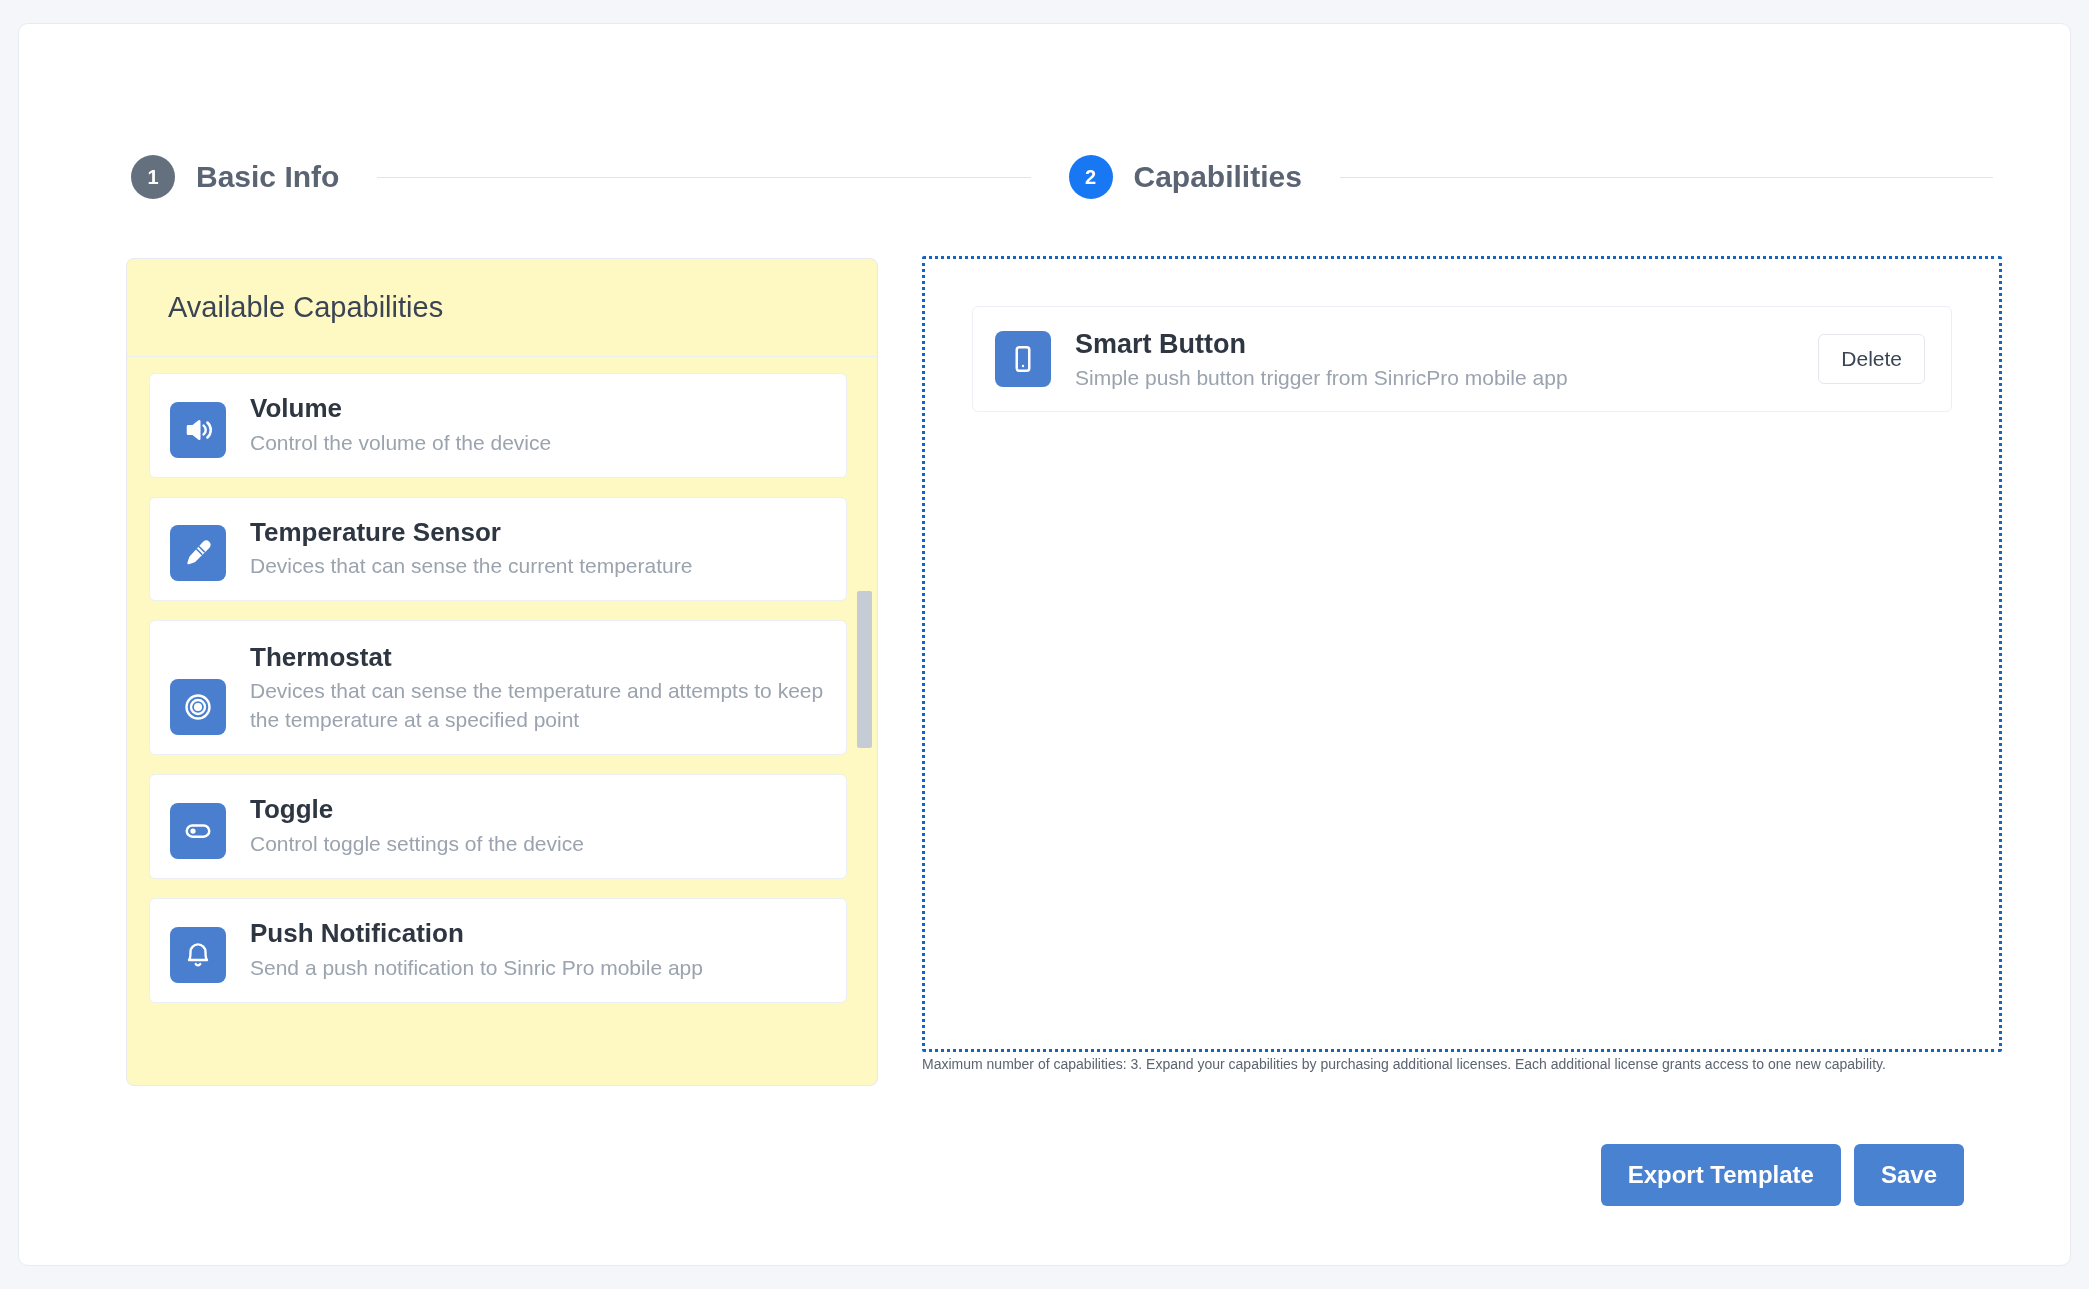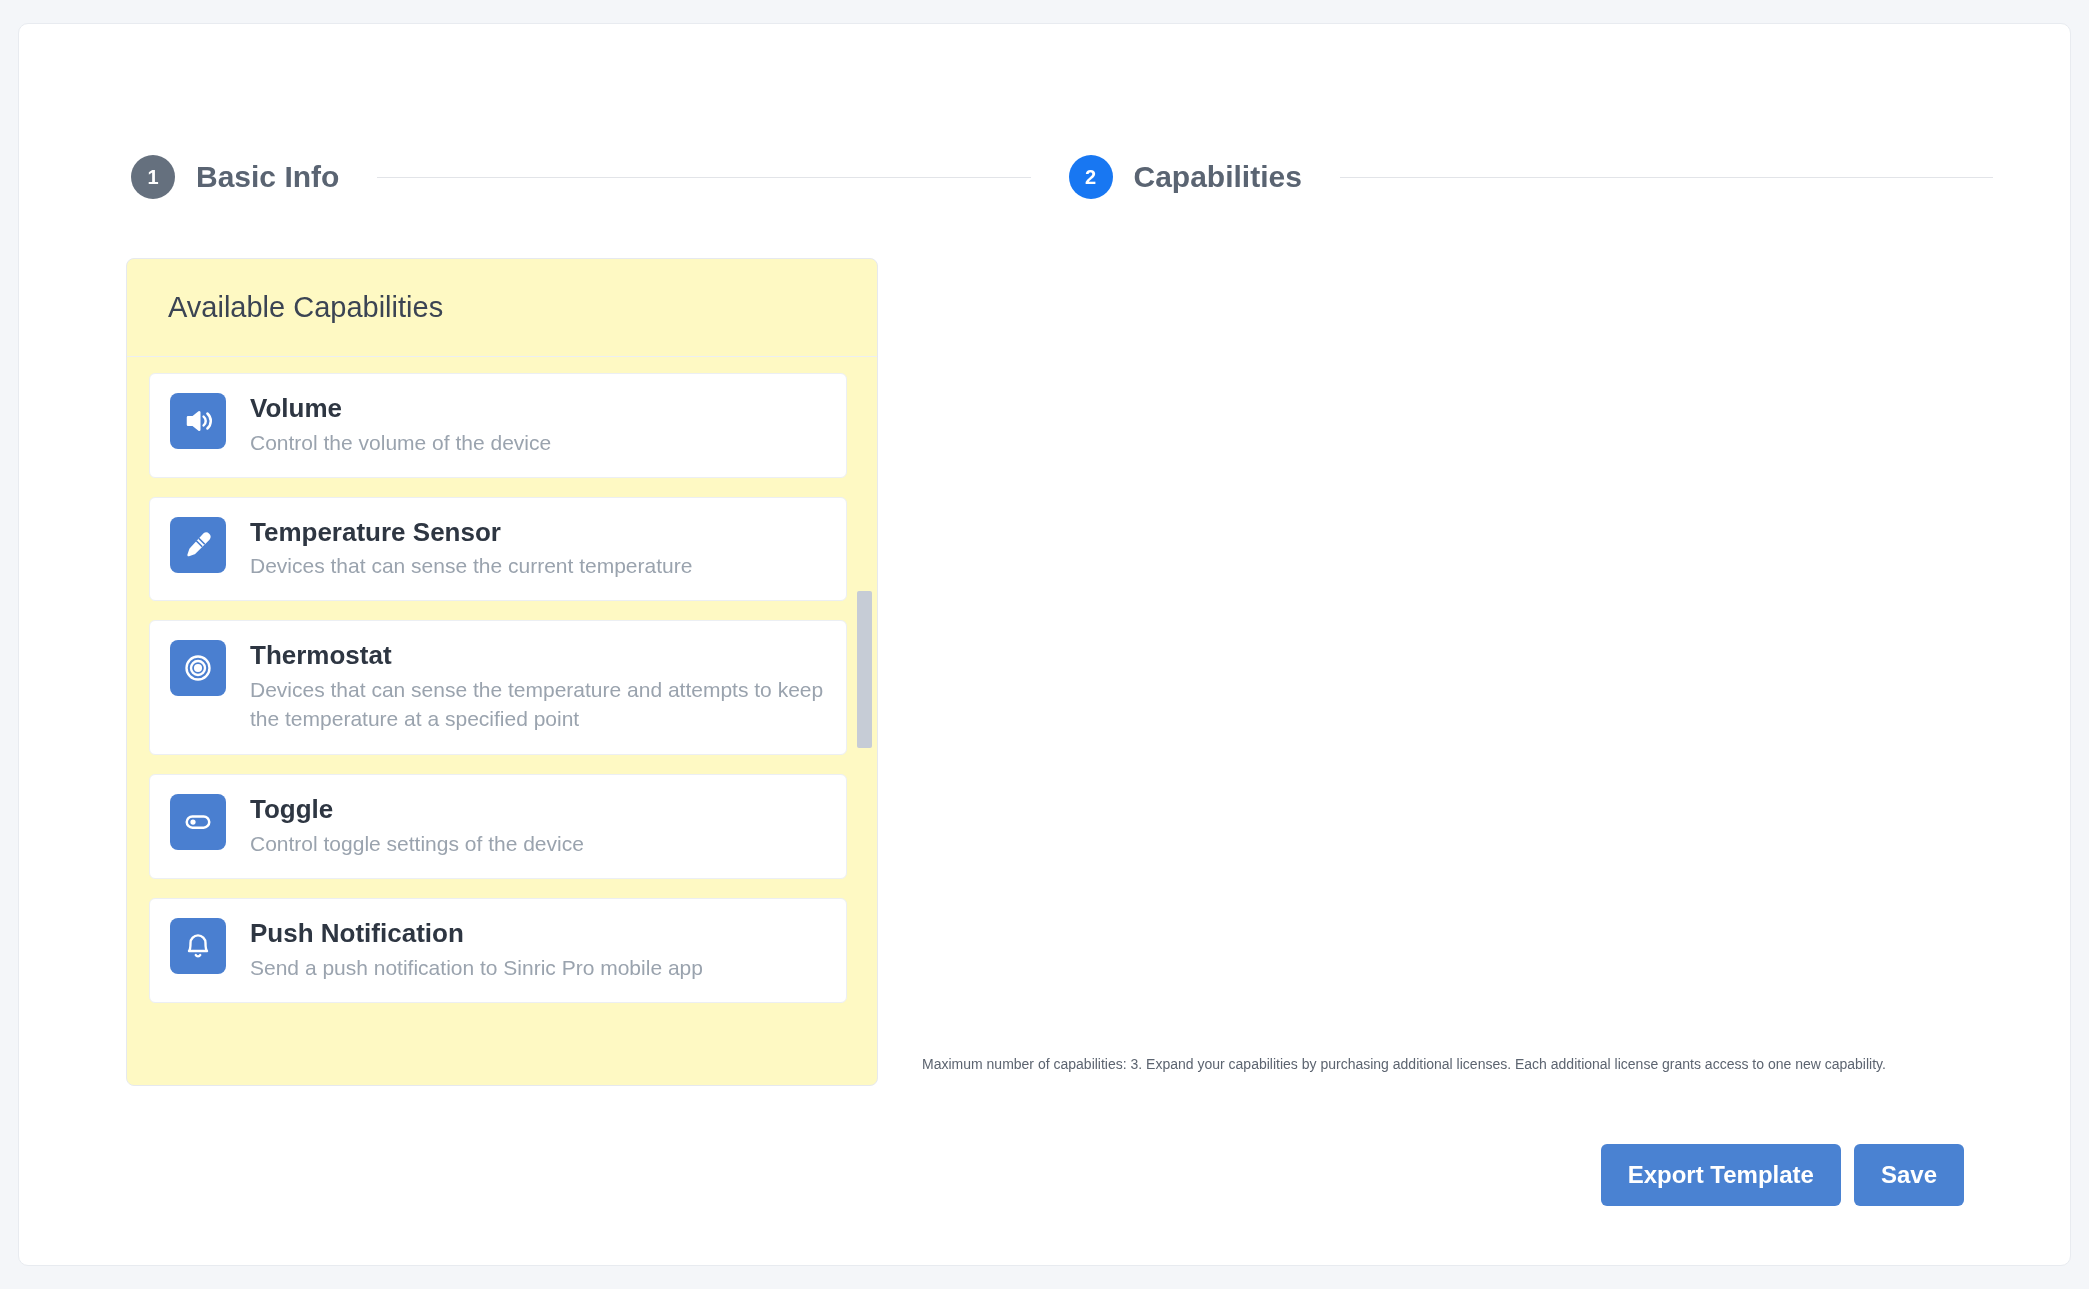--- a/index.html
+++ b/index.html
@@ -99,21 +99,21 @@
     overflow: hidden;
   }
   .cap-item {
     position: relative;
     background: #ffffff;
     border: 1px solid #eceff3;
     border-radius: 6px;
     margin-bottom: 19px;
     padding: 19px 22px 19px 20px;
     display: flex;
-    align-items: flex-start;
+    align-items: flex-end;
     min-height: 96px;
   }
   .cap-item.tall { min-height: 135px; }
   .cap-icon {
     width: 56px;
     height: 56px;
     border-radius: 8px;
     background: #4a7fd0;
     display: flex;
     align-items: center;
@@ -327,20 +327,35 @@
           <div class="cap-desc">Send a push notification to Sinric Pro mobile app</div>
         </div>
       </div>
 
       <div class="list-scrollbar">
         <div class="list-scrollbar-thumb"></div>
       </div>
     </div>
   </div>
 
+  <div class="dropzone">
+    <div class="assigned-card">
+      <div class="cap-icon">
+        <svg width="30" height="30" viewBox="0 0 24 24" fill="none" stroke="#ffffff" stroke-width="2" stroke-linejoin="round">
+          <rect x="7" y="2.6" width="10" height="18.8" rx="2"></rect>
+          <circle cx="12" cy="17.6" r="0.95" fill="#ffffff" stroke="none"></circle>
+        </svg>
+      </div>
+      <div class="assigned-text">
+        <div class="assigned-title">Smart Button</div>
+        <div class="assigned-desc">Simple push button trigger from SinricPro mobile app</div>
+      </div>
+      <button class="delete-btn">Delete</button>
+    </div>
+  </div>
 
   <div class="help-text">Maximum number of capabilities: 3. Expand your capabilities by purchasing additional licenses. Each additional license grants access to one new capability.</div>
 
   <div class="actions">
     <button class="btn-primary">Export Template</button>
     <button class="btn-primary">Save</button>
   </div>
 
 </div>
 

